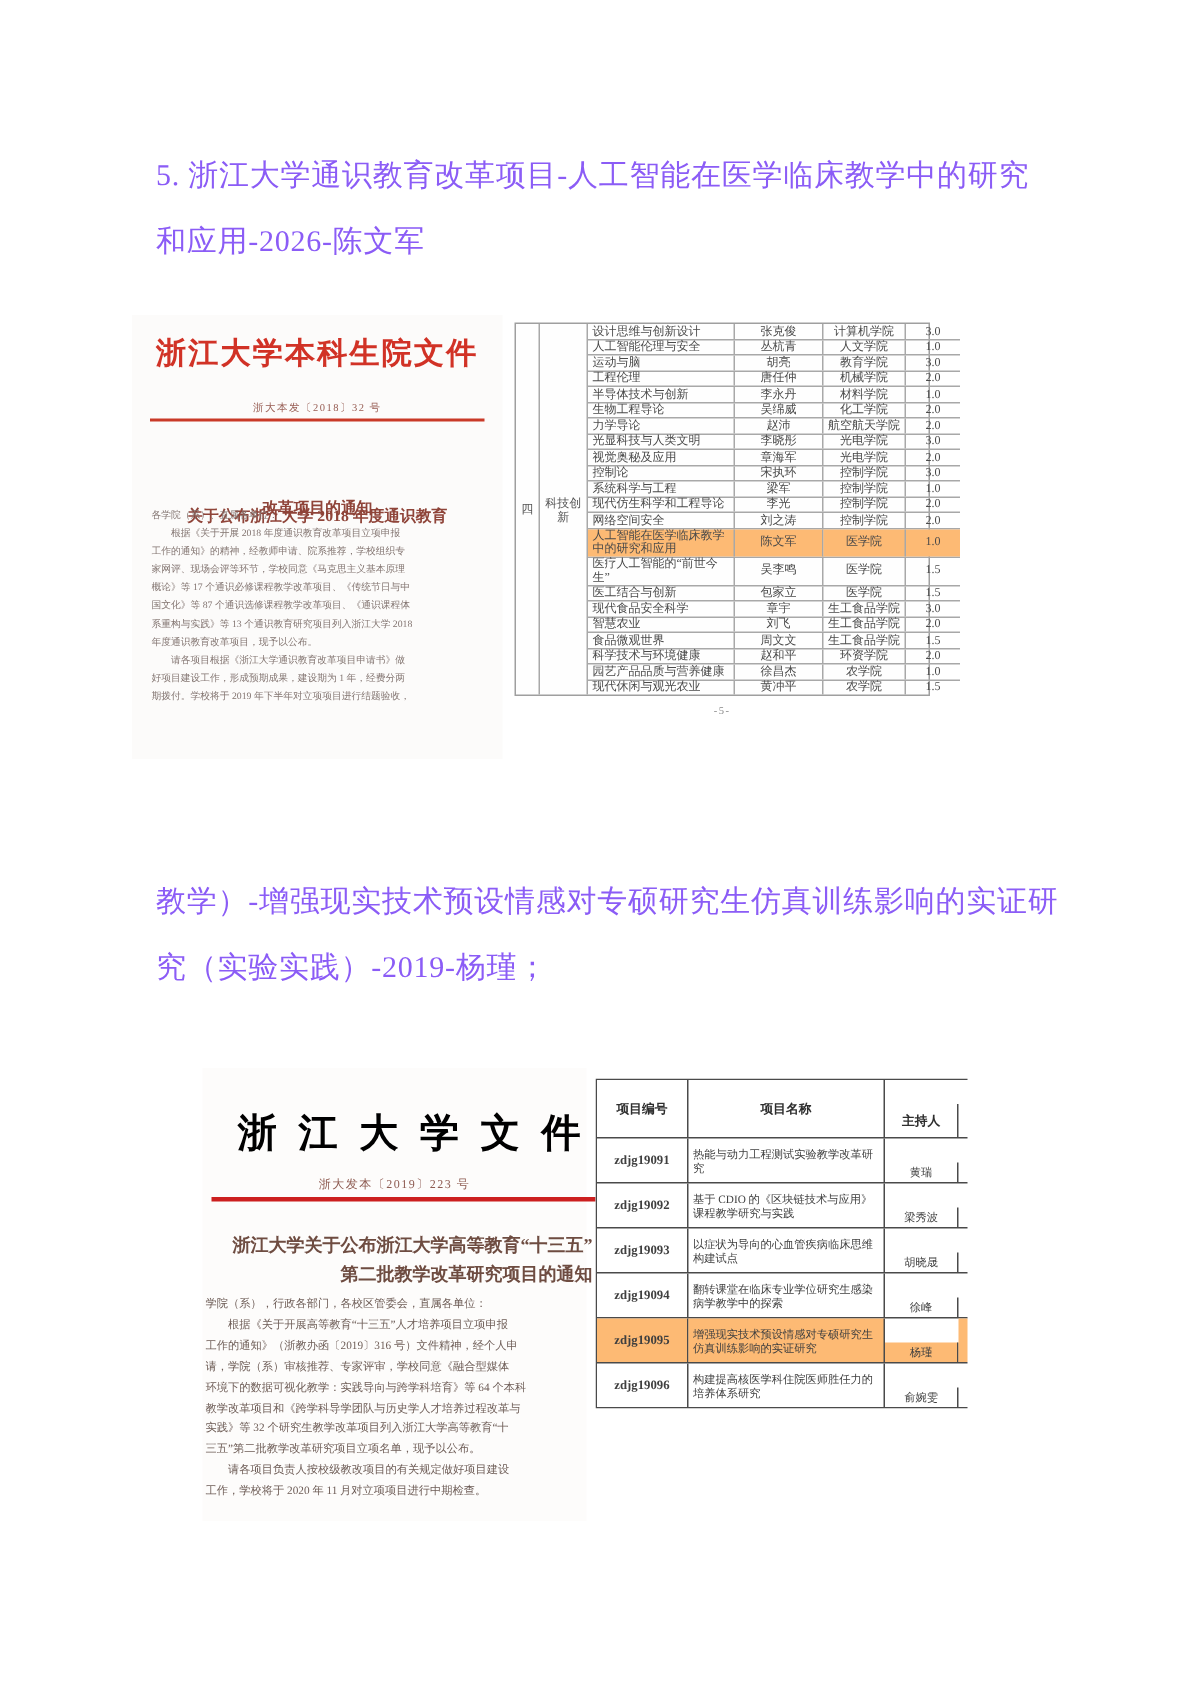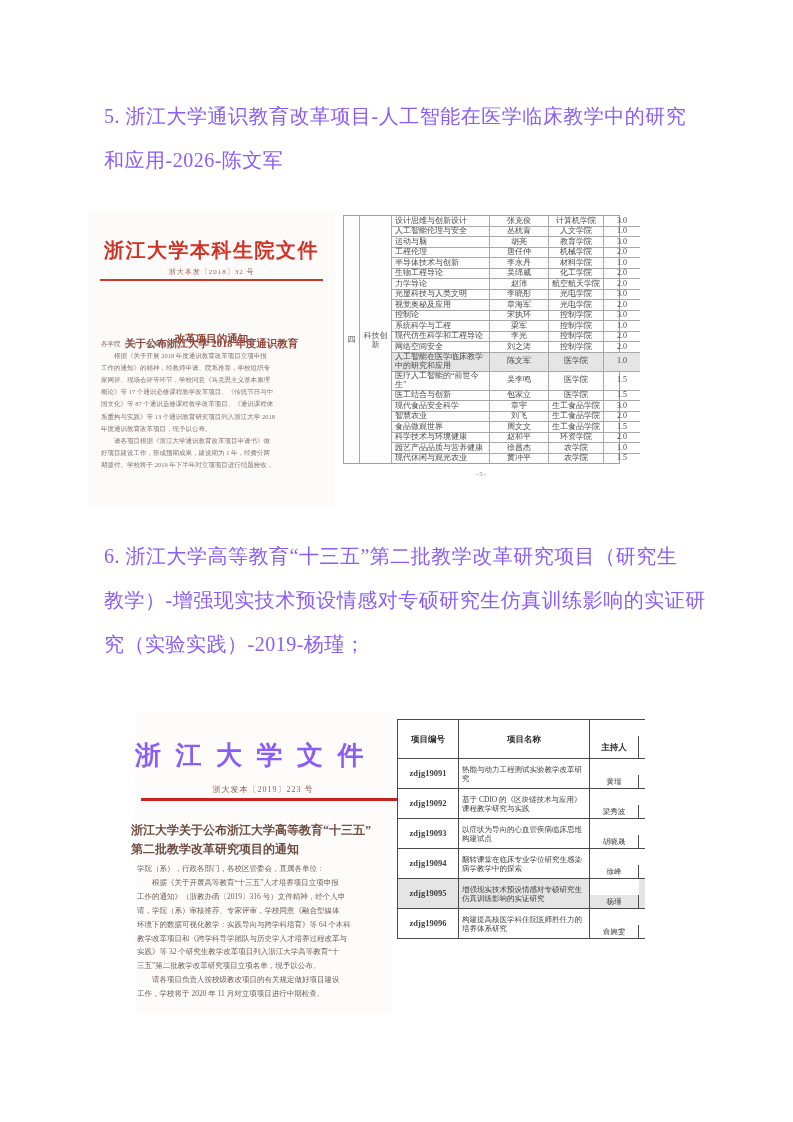--- a/index.html
+++ b/index.html
@@ -8,21 +8,21 @@
     font-family:"Liberation Serif","DejaVu Serif",serif;overflow:hidden;
   }
   
   .hline{
     position:absolute;left:104px;font-size:20px;color:#8b5cf6;
     letter-spacing:0.5px;white-space:nowrap;
   }
   
   .doc1{position:absolute;left:88px;top:210px;width:247px;height:296px;background:#fcfbfa;}
   .doc1-title{position:absolute;top:12px;left:0;width:100%;text-align:center;
-    font-size:20px;font-weight:bold;color:#d13226;letter-spacing:1.5px;white-space:nowrap;margin-top:15px;}
+    font-size:20px;font-weight:bold;color:#d13226;letter-spacing:1.5px;white-space:nowrap;}
   .doc1-num{position:absolute;top:57px;left:0;width:100%;text-align:center;
     font-size:7px;color:#975d53;letter-spacing:1px;}
   .doc1-rule{position:absolute;top:69px;left:12px;right:12px;height:2px;background:#c93a28;}
   .doc1-sub{position:absolute;left:0;width:100%;text-align:center;
     font-size:10.5px;font-weight:bold;color:#8f4439;white-space:nowrap;}
   .doc1-sub1{top:83px;margin-top:44px;}
   .doc1-sub2{top:99px;margin-top:23px;}
   .doc1-body{position:absolute;top:128px;left:13px;right:7px;}
   .doc1-body .bodyline{font-size:6.5px;line-height:12.1px;color:#837571;white-space:nowrap;overflow:hidden;}
   
@@ -34,30 +34,30 @@
   .t1catB{width:29px;flex:0 0 29px;padding:1px;line-height:9px;}
   .t1rows{flex:1;display:flex;flex-direction:column;}
   .t1row{display:flex;border-bottom:1px solid #a8a8a8;align-items:stretch;}
   .t1row:last-child{border-bottom:none;}
   .tc{font-size:8px;line-height:8.5px;color:#4a4a4a;padding:0.5px 3px;
     border-right:1px solid #a8a8a8;display:flex;align-items:center;}
   .tc.course{width:91px;flex:0 0 91px;justify-content:flex-start;text-align:left;}
   .tc.teacher{width:52px;flex:0 0 52px;justify-content:center;text-align:center;}
   .tc.college{width:48px;flex:0 0 48px;justify-content:center;text-align:center;}
   .tc.credit{width:30px;flex:1;justify-content:center;text-align:center;border-right:none;}
-  .hl{background:#e5e5e5;}
+  .hl{background:#fdba74;}
   .t1foot{margin-top:6px;text-align:center;font-size:7px;color:#8a8a8a;letter-spacing:1px;}
   
   .doc2{position:absolute;left:135px;top:712px;width:256px;height:302px;background:#fdfcfb;}
-  .doc2-title{position:absolute;top:26px;left:0;width:100%;text-align:left;
-    font-size:26px;font-weight:bold;color:#8b5cf6;letter-spacing:4px;white-space:nowrap;}
+  .doc2-title{position:absolute;top:26px;left:0;width:100%;text-align:right;
+    font-size:26px;font-weight:bold;color:#000000;letter-spacing:4px;white-space:nowrap;}
   .doc2-num{position:absolute;top:72px;left:0;width:100%;text-align:center;
     font-size:8px;color:#8d5a50;letter-spacing:1px;}
   .doc2-rule{position:absolute;top:86px;left:6px;width:256px;height:2.5px;background:#cc1f1f;}
-  .doc2-sub{position:absolute;left:-4px;width:264px;text-align:left;
+  .doc2-sub{position:absolute;left:-4px;width:264px;text-align:right;
     font-size:12px;font-weight:bold;color:#6e4c41;white-space:nowrap;}
   .doc2-sub1{top:110px;}
   .doc2-sub2{top:129px;}
   .doc2-body{position:absolute;top:150px;left:2px;right:0;}
   .doc2-body .bodyline{font-size:7.5px;line-height:13.9px;color:#6e5d57;white-space:nowrap;overflow:hidden;}
   
   .t2wrap{position:absolute;left:397px;top:719px;width:248px;overflow:hidden;background:#ffffff;}
   .t2{width:260px;border:1px solid #4a4a4a;background:#ffffff;}
   .t2row{display:flex;border-bottom:1px solid #4a4a4a;align-items:stretch;}
   .t2row:last-child{border-bottom:none;}
@@ -269,21 +269,20 @@
             <div class="tc course">现代休闲与观光农业</div>
             <div class="tc teacher">黄冲平</div>
             <div class="tc college">农学院</div>
             <div class="tc credit">1.5</div>
           </div>
         </div>
     </div>
     <div class="t1foot">-5-</div>
   </div>
 
-  <div class="hline" style="top:543px;">6. 浙江大学高等教育“十三五”第二批教学改革研究项目（研究生</div>
   <div class="hline" style="top:587px;">教学）-增强现实技术预设情感对专硕研究生仿真训练影响的实证研</div>
   <div class="hline" style="top:631px;">究（实验实践）-2019-杨瑾；</div>
 
   <div class="doc2">
     <div class="doc2-title">浙 江 大 学 文 件</div>
     <div class="doc2-num">浙大发本〔2019〕223 号</div>
     <div class="doc2-rule"></div>
     <div class="doc2-sub doc2-sub1">浙江大学关于公布浙江大学高等教育“十三五”</div>
     <div class="doc2-sub doc2-sub2">第二批教学改革研究项目的通知</div>
     <div class="doc2-body">

